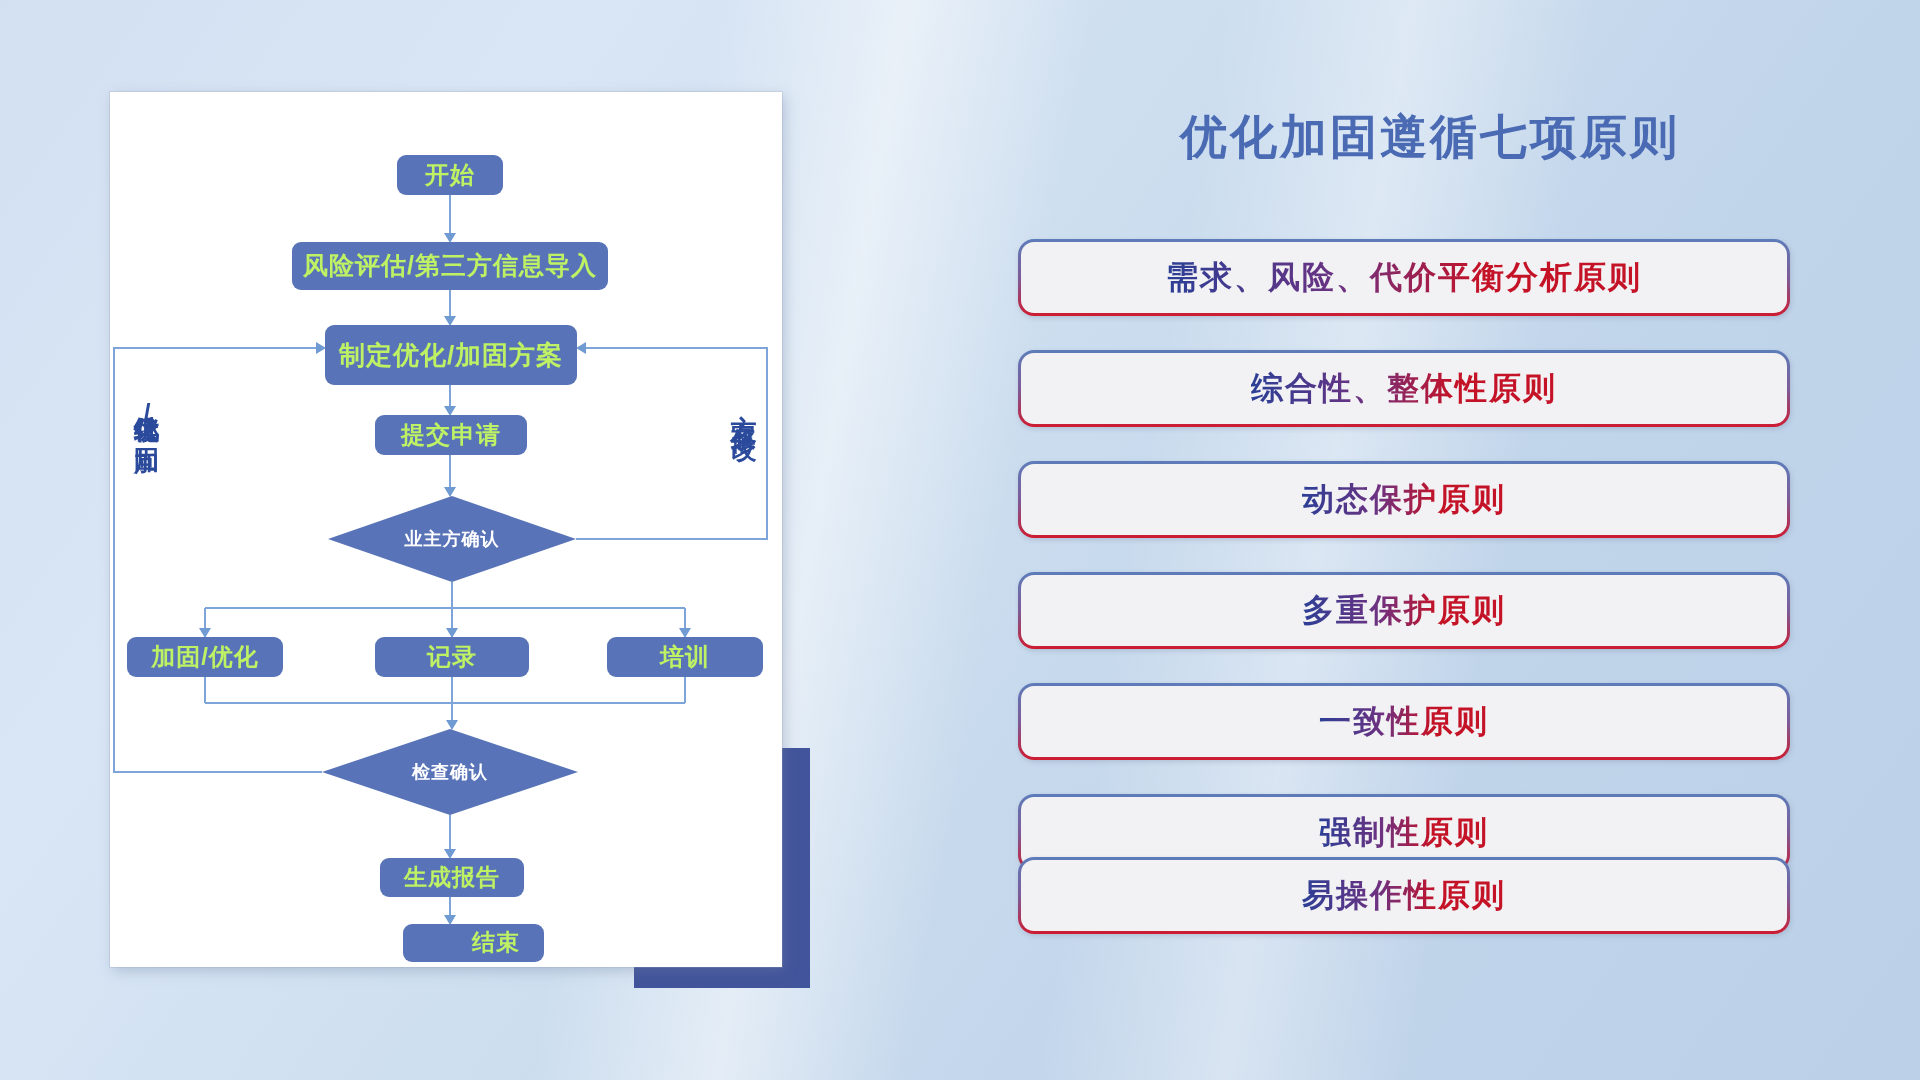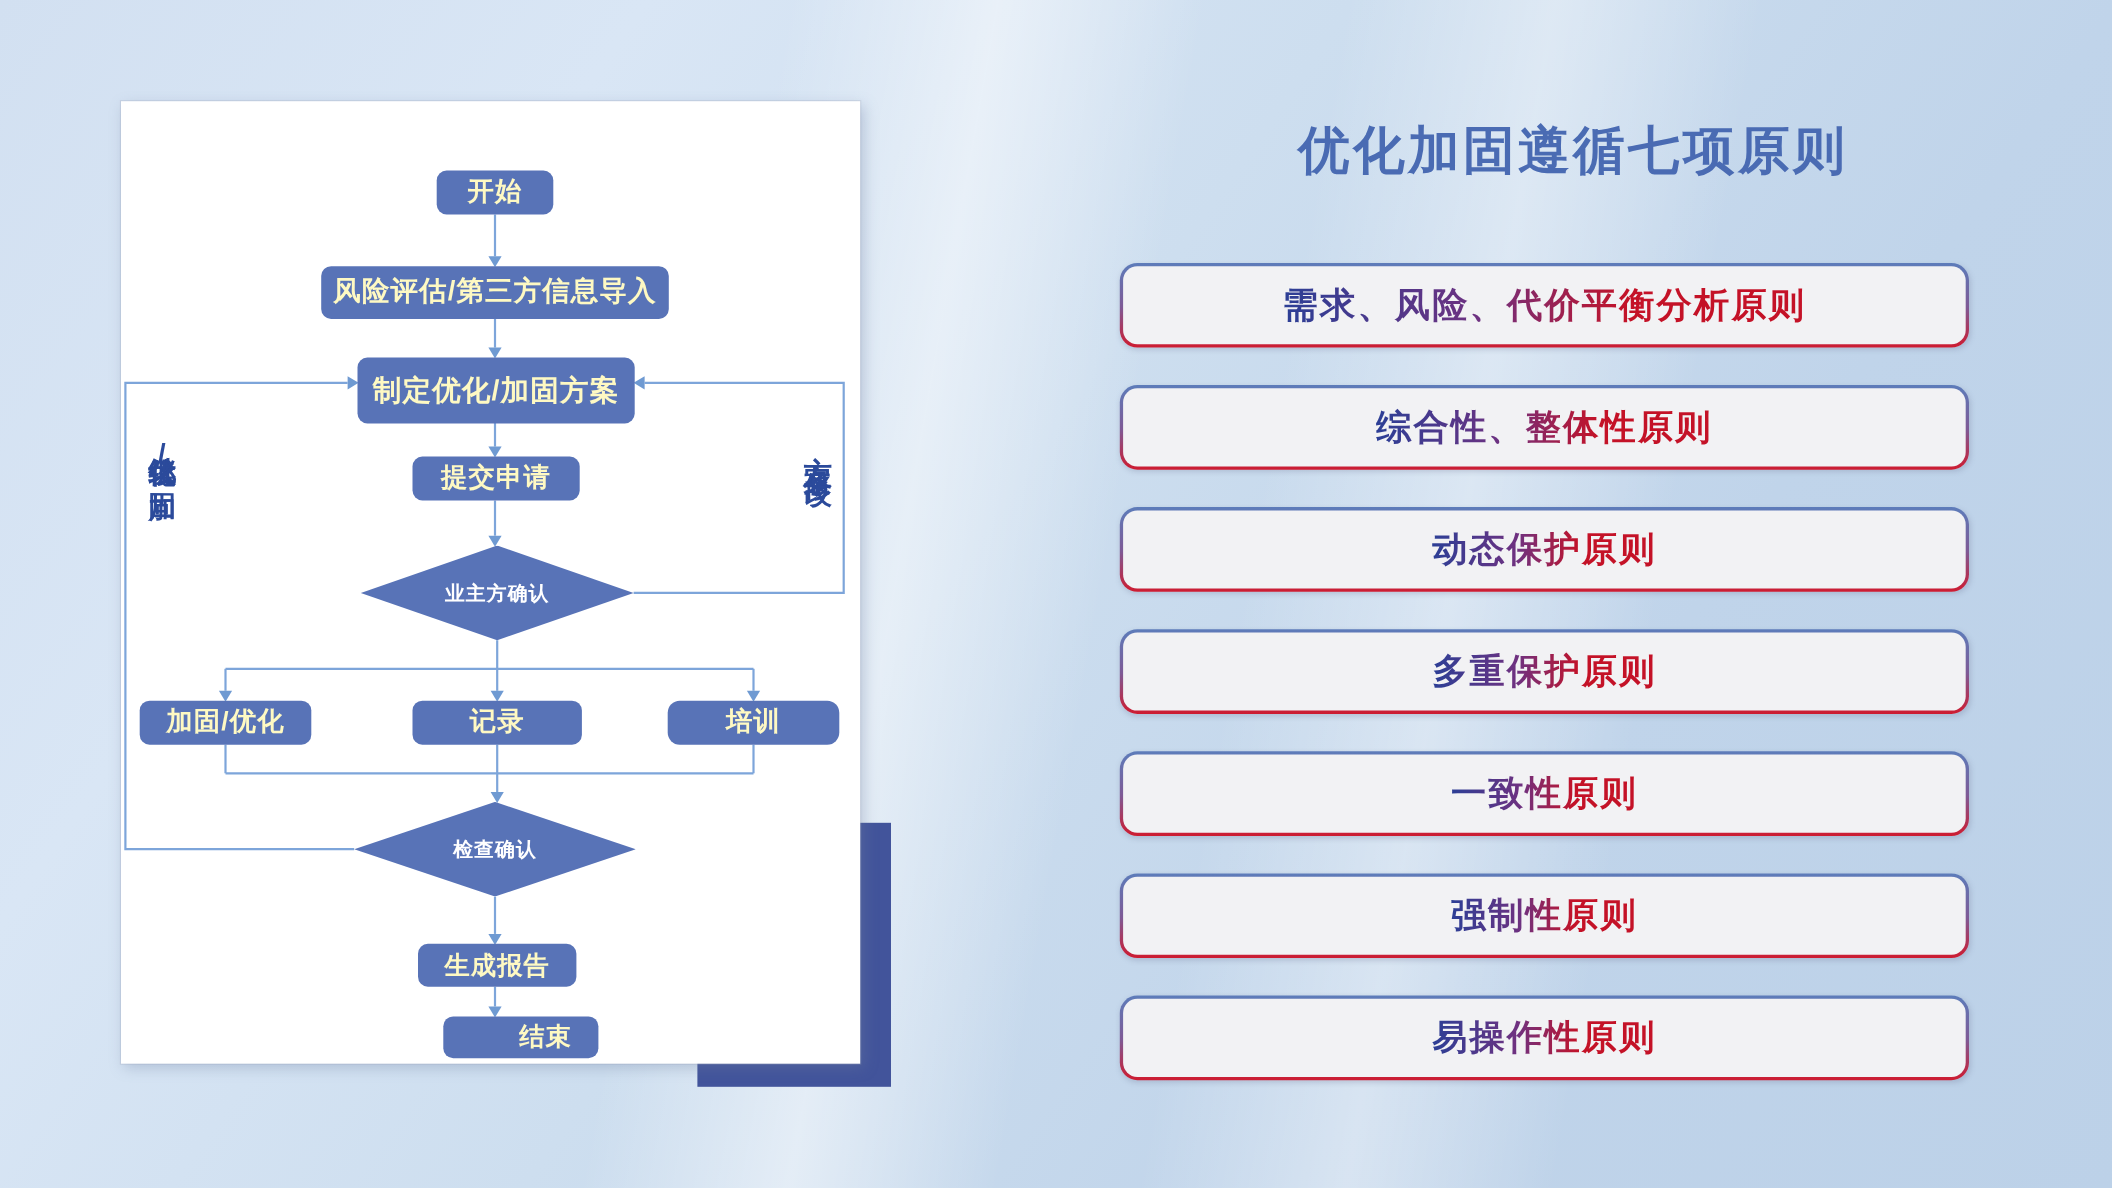--- a/index.html
+++ b/index.html
@@ -19,21 +19,21 @@
     position:absolute;left:634px;top:748px;width:176px;height:240px;
     background:#42549b;
   }
   .card{
     position:absolute;left:110px;top:92px;width:672px;height:875px;
     background:#ffffff;
     box-shadow:0 0 0 1px rgba(150,160,185,.25), 3px 4px 12px rgba(110,125,160,.35);
   }
   
   .fnode{
-    position:absolute;background:#5873b7;color:#fef9c3;font-weight:bold;
+    position:absolute;background:#5873b7;color:#bef264;font-weight:bold;
     display:flex;align-items:center;justify-content:center;
     border-radius:9px;text-align:center;line-height:1.1;
     letter-spacing:1px;
   }
   .fdiamond{
     position:absolute;background:#5873b7;color:#ffffff;font-weight:bold;
     display:flex;align-items:center;justify-content:center;
     clip-path:polygon(50% 0%,100% 50%,50% 100%,0% 50%);
     text-align:center;letter-spacing:1px;
   }
@@ -116,21 +116,21 @@
   <div class="fnode" style="left:325px;top:325px;width:252px;height:60px;font-size:26px;">制定优化/加固方案</div>
 
   <div class="fnode" style="left:375px;top:415px;width:152px;height:40px;font-size:24px;">提交申请</div>
 
   <div class="fdiamond" style="left:328px;top:496px;width:248px;height:86px;font-size:18px;">业主方确认</div>
 
   <div class="fnode" style="left:127px;top:637px;width:156px;height:40px;font-size:24px;">加固/优化</div>
 
   <div class="fnode" style="left:375px;top:637px;width:154px;height:40px;font-size:24px;">记录</div>
 
-  <div class="fnode" style="left:607px;top:637px;width:156px;height:40px;font-size:24px;border-radius:11px;">培训</div>
+  <div class="fnode" style="left:607px;top:637px;width:156px;height:40px;font-size:24px;">培训</div>
 
   <div class="fdiamond" style="left:322px;top:729px;width:256px;height:86px;font-size:18px;">检查确认</div>
 
   <div class="fnode" style="left:380px;top:858px;width:144px;height:39px;font-size:23px;">生成报告</div>
 
   <div class="fnode" style="left:403px;top:924px;width:96px;height:38px;font-size:23px;padding-left:45px;">结束</div>
 
   <div class="vlabel" style="left:134px;top:395px;height:185px;font-size:25px;letter-spacing:1px;">继续优化/加固</div>
 
   <div class="vlabel" style="left:731px;top:394px;height:145px;font-size:26px;letter-spacing:7px;">方案修改</div>
@@ -166,19 +166,19 @@
       <span class="grad-text">一致性原则</span>
     </div>
   </div>
 
   <div class="pbox" style="top:794px;">
     <div class="pbox-in">
       <span class="grad-text">强制性原则</span>
     </div>
   </div>
 
-  <div class="pbox" style="top:905px;">
+  <div class="pbox" style="top:857px;">
     <div class="pbox-in">
       <span class="grad-text">易操作性原则</span>
     </div>
   </div>
 
 </div>
 
 </body></html>

